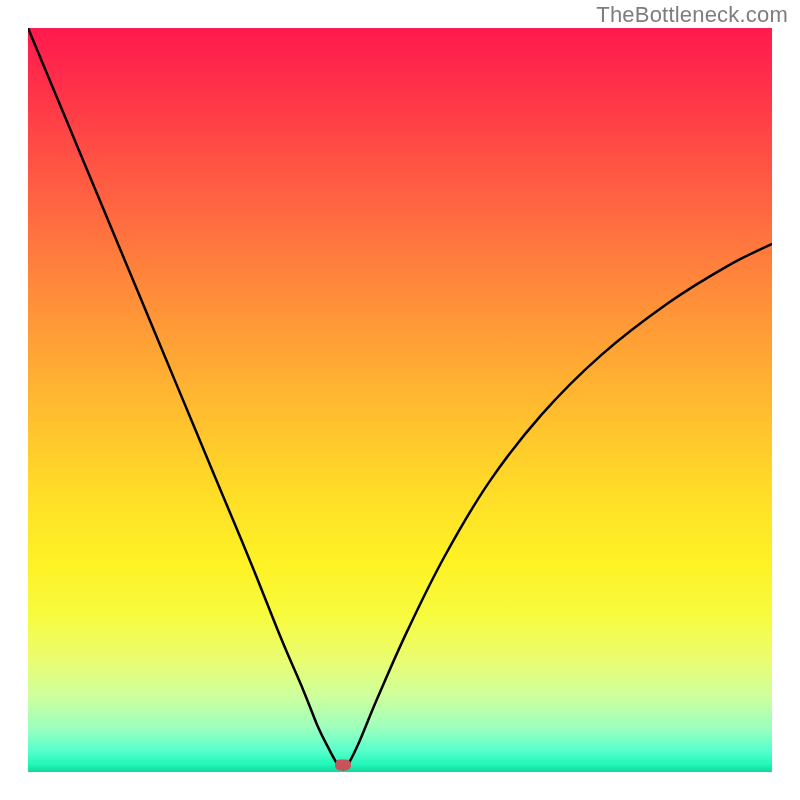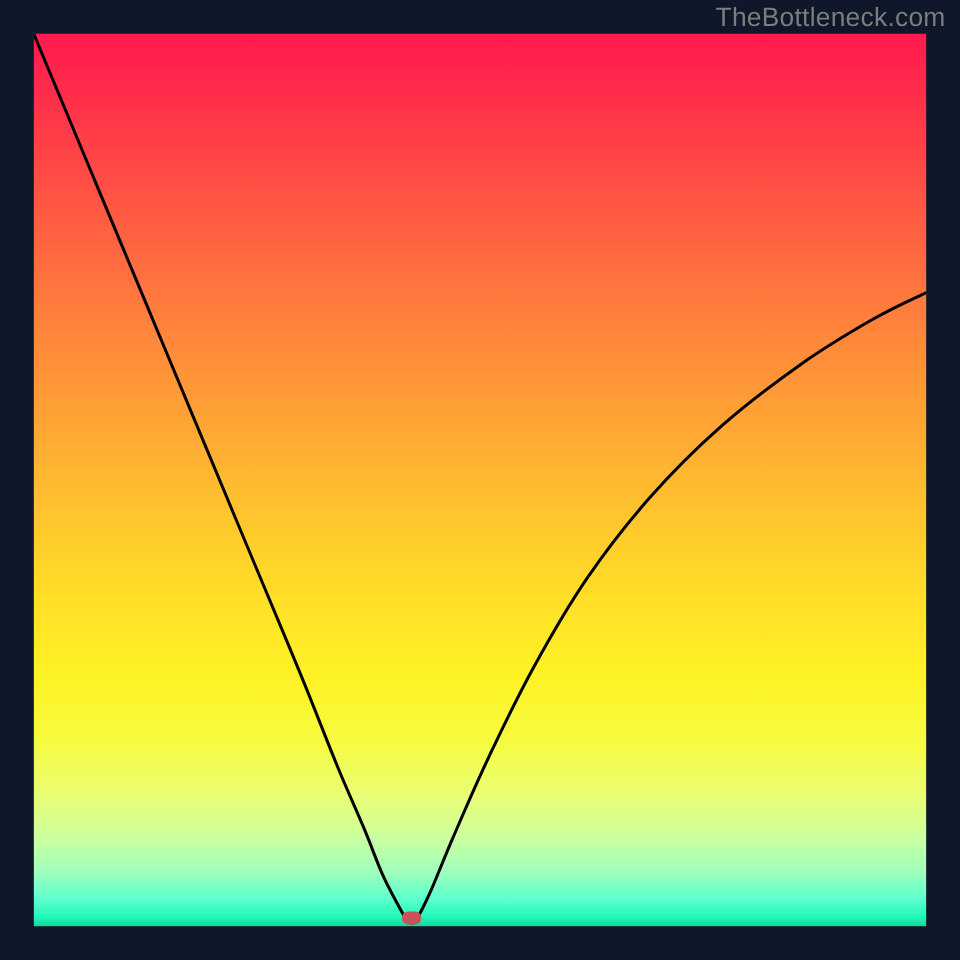--- a/index.html
+++ b/index.html
@@ -10,21 +10,21 @@
     background: #000;
     overflow: hidden;
     font-family: Arial, Helvetica, sans-serif;
   }
   .frame {
     position: absolute;
     top: 0;
     left: 0;
     width: 800px;
     height: 800px;
-    background: #0f172a;
+    background: #ffffff;
   }
   .watermark {
     position: absolute;
     top: 2px;
     right: 12px;
     color: #7d7d7d;
     font-size: 22px;
     font-weight: 500;
     letter-spacing: 0.2px;
     z-index: 50;

